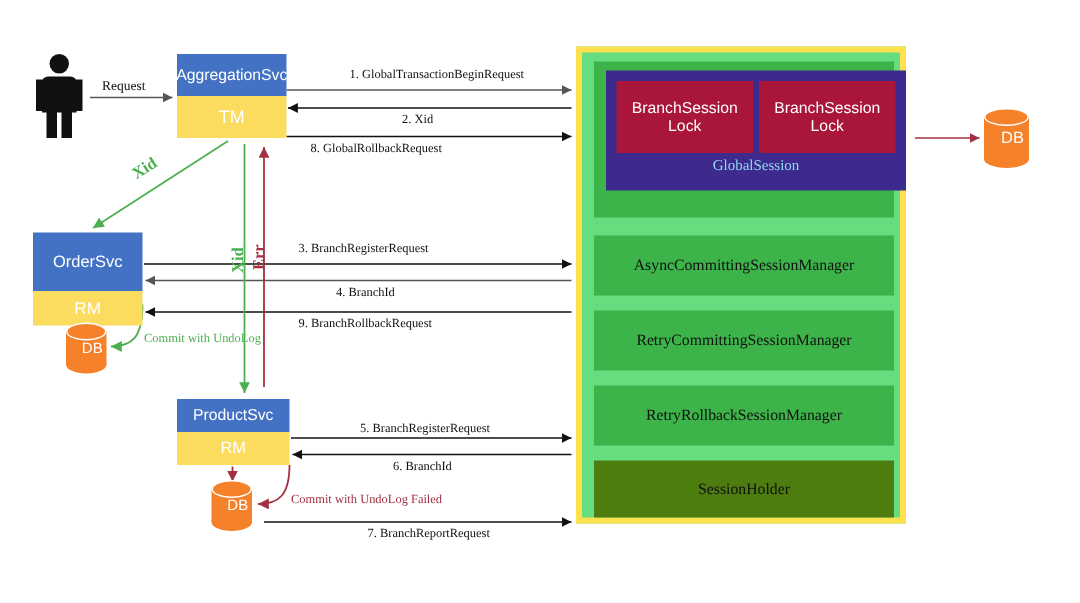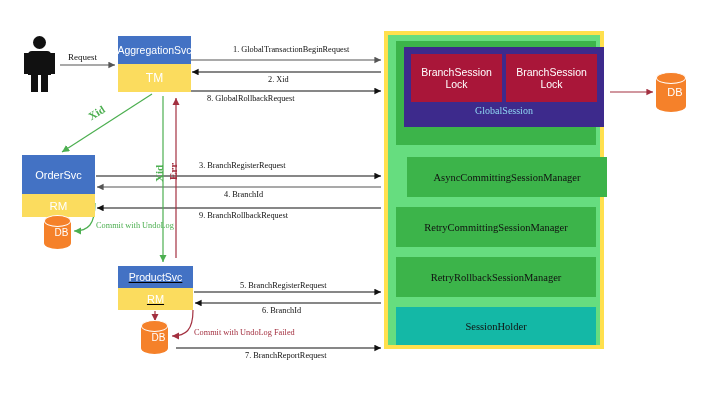--- a/index.html
+++ b/index.html
@@ -127,21 +127,21 @@
   <div class="svc" style="left:118px;top:36px;width:73px;height:56px;">
     <div class="top" style="height:28px;font-size:10.5px;">AggregationSvc</div>
     <div class="bot" style="height:28px;font-size:12px;">TM</div>
   </div>
 
   <div class="svc" style="left:22px;top:155px;width:73px;height:48px;">
     <div class="top" style="height:39px;font-size:11px;">OrderSvc</div>
     <div class="bot" style="height:23px;font-size:11.5px;">RM</div>
   </div>
 
-  <div class="svc" style="left:118px;top:266px;width:75px;height:44px;text-decoration:underline;">
+  <div class="svc" style="left:118px;top:266px;width:75px;height:44px;">
     <div class="top" style="height:22px;font-size:10.5px;">ProductSvc</div>
     <div class="bot" style="height:22px;font-size:11px;">RM</div>
   </div>
 
   <div class="db" style="left:44px;top:215px;width:27px;height:34px;">
     <div class="base"></div>
     <div class="body"></div>
     <div class="cap"></div>
     <div class="lbl" style="font-size:10px;">DB</div>
   </div>
@@ -169,30 +169,30 @@
           <span>Lock</span>
         </div>
         <div class="lock" style="left:102px;">
           <span>BranchSession</span>
           <span>Lock</span>
         </div>
         <div id="gs-label">GlobalSession</div>
       </div>
     </div>
 
-    <div class="mgr" style="top:122px;height:40px;margin-left:11px;">
+    <div class="mgr" style="top:122px;height:40px;">
       <span>AsyncCommittingSessionManager</span>
     </div>
     <div class="mgr" style="top:172px;height:40px;">
       <span>RetryCommittingSessionManager</span>
     </div>
     <div class="mgr" style="top:222px;height:40px;">
       <span>RetryRollbackSessionManager</span>
     </div>
-    <div class="mgr" style="top:272px;height:38px;background:#14b8a6;">
+    <div class="mgr" style="top:272px;height:38px;background:#4d7c0f;">
       <span>SessionHolder</span>
     </div>
   </div>
 
 
   <div class="msg" style="left:233px;top:45px;">
     <span>1.</span>
     <span>GlobalTransactionBeginRequest</span>
   </div>
   <div class="msg" style="left:268px;top:75px;">

